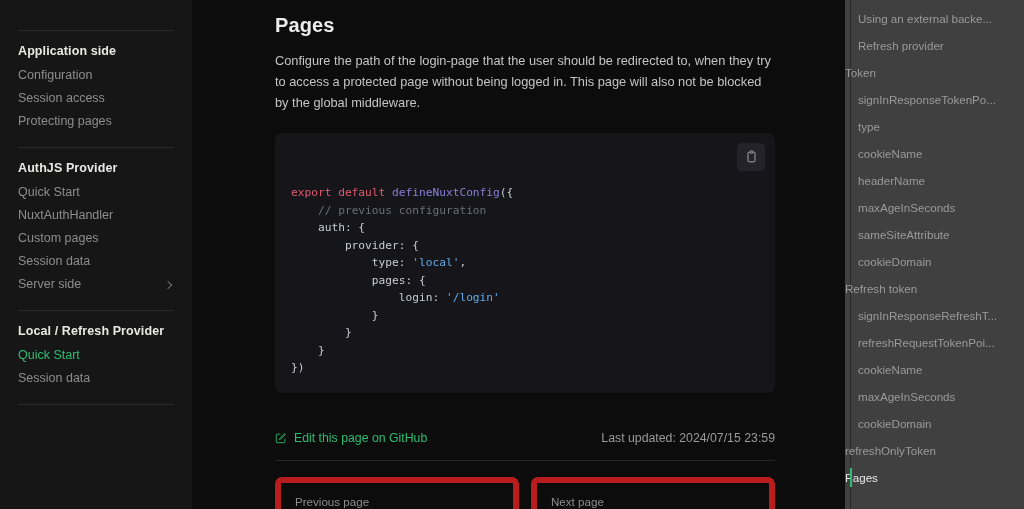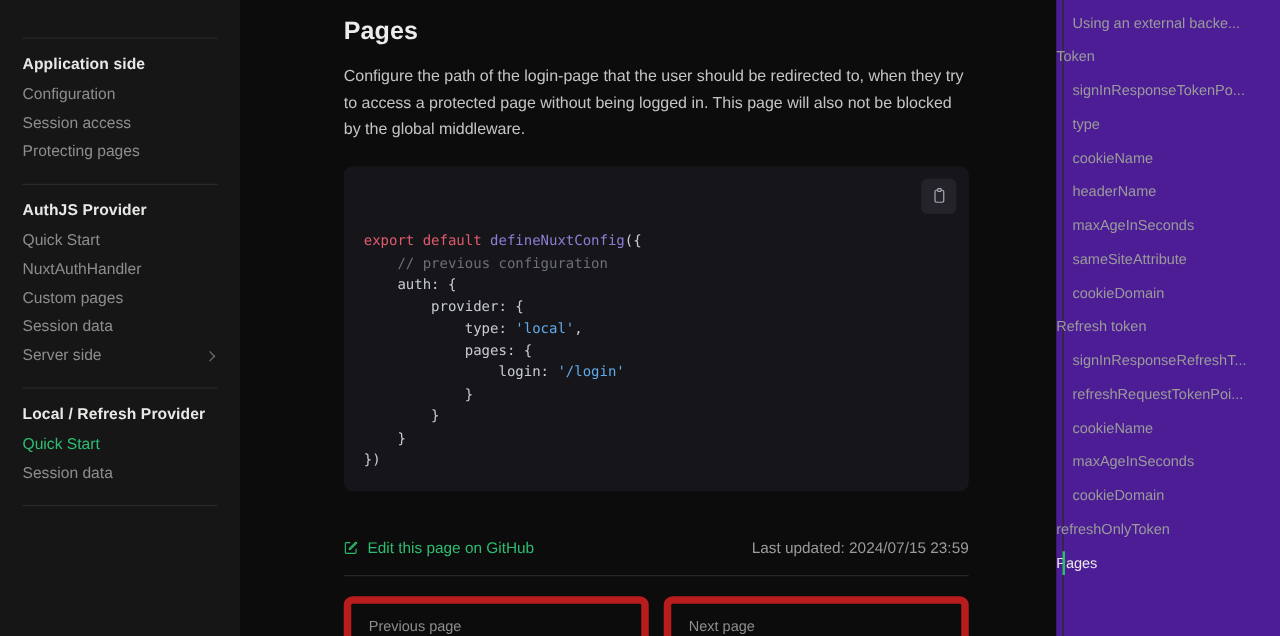--- a/index.html
+++ b/index.html
@@ -186,21 +186,21 @@
     line-height: 17px;
     margin-top: 3px;
     font-family: Liberation Mono, monospace;
   }
 
   
   .toc {
     width: 179px;
     flex: 0 0 179px;
     height: 509px;
-    background: #4c1d95;
+    background: #404040;
     position: relative;
     padding-top: 5px;
     overflow: hidden;
   }
   .toc-rail {
     position: absolute;
     left: 5px; top: 0; bottom: 0;
     width: 1px;
     background: #2a2a2a;
   }
@@ -331,20 +331,21 @@
         </div>
       </div>
 
     </div>
   </main>
 
   <aside class="toc">
     <div class="toc-rail"></div>
     <div id="toc-items">
         <div class="toc-item lvl1">Using an external backe...</div>
+        <div class="toc-item lvl1">Refresh provider</div>
         <div class="toc-item lvl0">Token</div>
         <div class="toc-item lvl1">signInResponseTokenPo...</div>
         <div class="toc-item lvl1">type</div>
         <div class="toc-item lvl1">cookieName</div>
         <div class="toc-item lvl1">headerName</div>
         <div class="toc-item lvl1">maxAgeInSeconds</div>
         <div class="toc-item lvl1">sameSiteAttribute</div>
         <div class="toc-item lvl1">cookieDomain</div>
         <div class="toc-item lvl0">Refresh token</div>
         <div class="toc-item lvl1">signInResponseRefreshT...</div>

